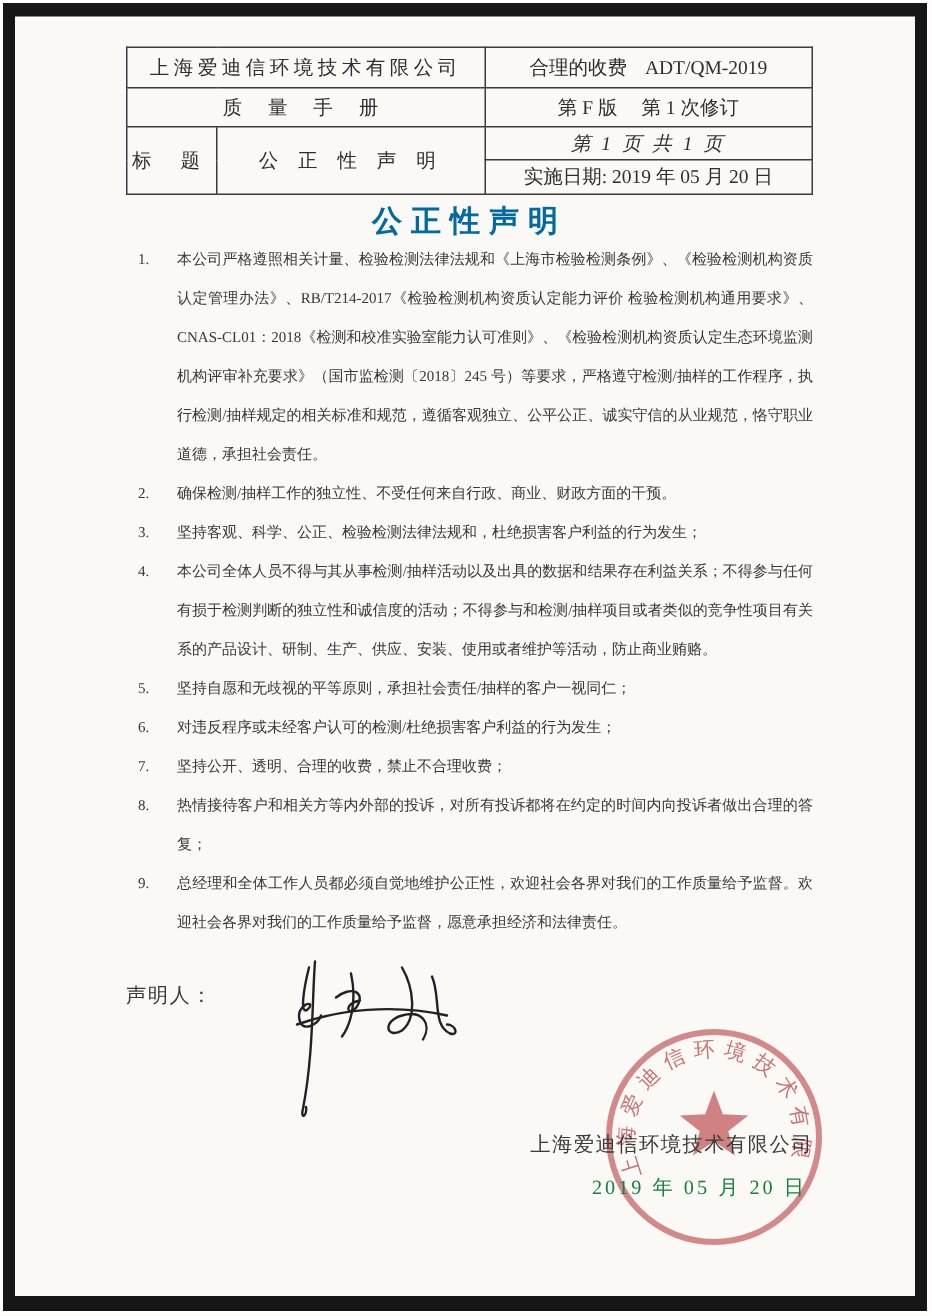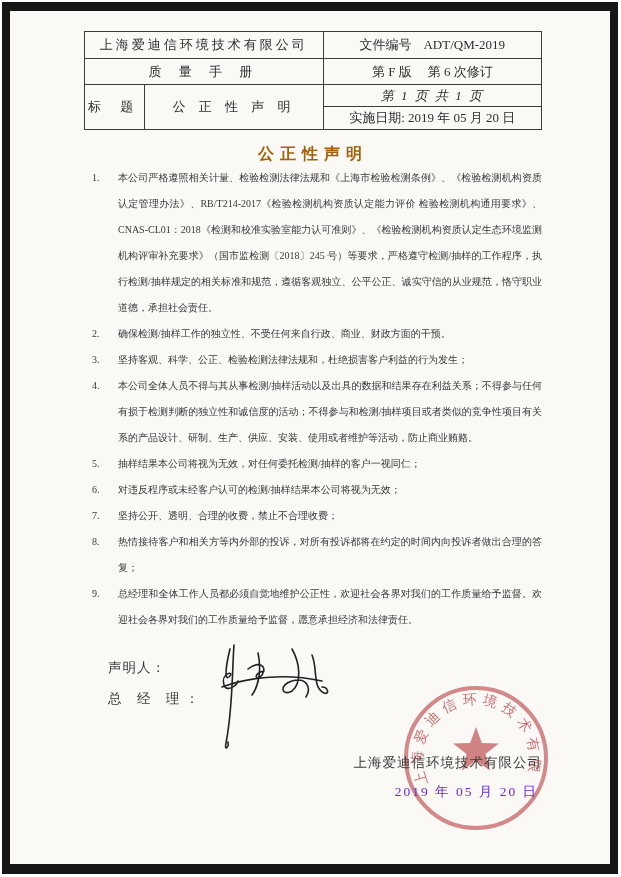--- a/index.html
+++ b/index.html
@@ -49,26 +49,26 @@
   td.manual-cell  { font-weight:normal; font-size:14px; letter-spacing:7px; }
   td.title-label-cell { letter-spacing:8px;font-family:Liberation Serif, serif; }
   td.title-value-cell { letter-spacing:5px;font-family:Liberation Serif, serif; }
   td.docno-cell span { padding:0 6px; }
   td.version-cell span { padding:0 8px; }
   td.pageinfo-cell { letter-spacing:2px;font-style:italic; }
   td.date-cell { font-size:12.5px; }
 
   
   h1.doc-title {
-    margin-top:14px;
+    margin-top:4px;
     text-align:center;
-    font-size:16px;
+    font-size:20px;
     font-weight:bold;
     letter-spacing:6px;
-    color:#a16207;
+    color:#0369a1;
   }
   ol.statement-list {
     margin-top:0;
     list-style:none;
     counter-reset: stmt;
     padding-left:34px;
     font-size:10px;
     line-height:26px;
     text-align:justify;
     color:#383838;
@@ -84,21 +84,20 @@
     width:22px;
     text-align:left;
   }
 
   
   .sign-block {
     margin-top:26px;
     position:relative;
     font-size:13.5px;
     color:#3a3a3a;
-    margin-left:24px;
   }
   .declarer-line { letter-spacing:1px; }
   .gm-line { margin-top:13px; letter-spacing:6px; }
   svg.signature {
     position:absolute;
     left:92px; top:-16px;
     pointer-events:none;
   }
   svg.signature path {
     fill:none; stroke:#222; stroke-width:1.6;
@@ -117,21 +116,21 @@
     font-size:13.5px;
     letter-spacing:1px;
     color:#3a3a3a;
     white-space:nowrap;
   }
   .footer-date {
     position:absolute;
     right:72px; top:772px;
     font-size:13.5px;
     letter-spacing:2px;
-    color:#6d28d9;
+    color:#15803d;
     white-space:nowrap;
   }
   .seal-text {
     font-size:14px;
     letter-spacing:5.5px;
     fill:#c2595c;
     opacity:0.85;
   }
 </style>
 </head>
@@ -145,57 +144,56 @@
     <table class="header-table">
       <colgroup>
           <col class="col-a">
           <col class="col-b">
           <col class="col-c">
         </colgroup>
       <tbody>
           <tr class="r1">
         <td class="company-cell" colspan="2">上海爱迪信环境技术有限公司</td>
         <td class="docno-cell">
-          <span>文件编号</span><span>ADT/QM-2019</span>
+          <span>合理的收费</span><span>ADT/QM-2019</span>
         </td>
       </tr>
       <tr class="r2">
         <td class="manual-cell" colspan="2">质 量 手 册</td>
         <td class="version-cell">
-          <span>第 F 版</span><span>第 6 次修订</span>
+          <span>第 F 版</span><span>第 1 次修订</span>
         </td>
       </tr>
       <tr class="r3">
         <td class="title-label-cell" rowspan="2">标  题</td>
         <td class="title-value-cell" rowspan="2">公 正 性 声 明</td>
         <td class="pageinfo-cell">第 1 页  共 1 页</td>
       </tr>
       <tr class="r4">
         <td class="date-cell">实施日期: 2019 年 05 月 20 日</td>
       </tr>
     </tbody>
       </table>
 
     <h1 class="doc-title">公正性声明</h1>
 
     <ol class="statement-list">
       <li>本公司严格遵照相关计量、检验检测法律法规和《上海市检验检测条例》、《检验检测机构资质认定管理办法》、RB/T214-2017《检验检测机构资质认定能力评价 检验检测机构通用要求》、CNAS-CL01：2018《检测和校准实验室能力认可准则》、《检验检测机构资质认定生态环境监测机构评审补充要求》（国市监检测〔2018〕245 号）等要求，严格遵守检测/抽样的工作程序，执行检测/抽样规定的相关标准和规范，遵循客观独立、公平公正、诚实守信的从业规范，恪守职业道德，承担社会责任。</li>
       <li>确保检测/抽样工作的独立性、不受任何来自行政、商业、财政方面的干预。</li>
       <li>坚持客观、科学、公正、检验检测法律法规和，杜绝损害客户利益的行为发生；</li>
       <li>本公司全体人员不得与其从事检测/抽样活动以及出具的数据和结果存在利益关系；不得参与任何有损于检测判断的独立性和诚信度的活动；不得参与和检测/抽样项目或者类似的竞争性项目有关系的产品设计、研制、生产、供应、安装、使用或者维护等活动，防止商业贿赂。</li>
-      <li>抽样结果本公司将视为无效，对任何委托检测/抽样的客户一视同仁；</li>
-      <li>对违反程序或未经客户认可的检测/抽样结果本公司将视为无效；</li>
+      <li>坚持自愿和无歧视的平等原则，承担社会责任/抽样的客户一视同仁；</li>
+      <li>对违反程序或未经客户认可的检测/杜绝损害客户利益的行为发生；</li>
       <li>坚持公开、透明、合理的收费，禁止不合理收费；</li>
       <li>热情接待客户和相关方等内外部的投诉，对所有投诉都将在约定的时间内向投诉者做出合理的答复；</li>
       <li>总经理和全体工作人员都必须自觉地维护公正性，欢迎社会各界对我们的工作质量给予监督。欢迎社会各界对我们的工作质量给予监督，愿意承担经济和法律责任。</li>
     </ol>
 
     <div class="sign-block">
       <div class="declarer-line">声明人：</div>
-      <div class="gm-line">总 经 理：</div>
       <svg class="signature" width="140" height="120" viewBox="0 0 140 120" aria-hidden="true">
         <path d="M30,6 C26,22 24,38 29,34 C36,27 20,30 24,42 C26,49 36,44 38,38"></path>
         <path d="M34,2 C32,28 33,64 26,100 C24,108 29,105 28,99"></path>
         <path d="M58,10 C62,28 58,44 52,52 M48,26 C58,18 68,22 62,32 C56,40 52,30 64,28"></path>
         <path d="M22,44 C50,34 86,30 122,38"></path>
         <path d="M92,6 C100,20 102,40 92,48 C82,54 78,42 92,38 C106,34 112,44 106,54"></path>
         <path d="M112,12 C118,26 112,44 124,50 C130,52 128,44 122,44"></path>
       </svg>
     </div>
   </div>

